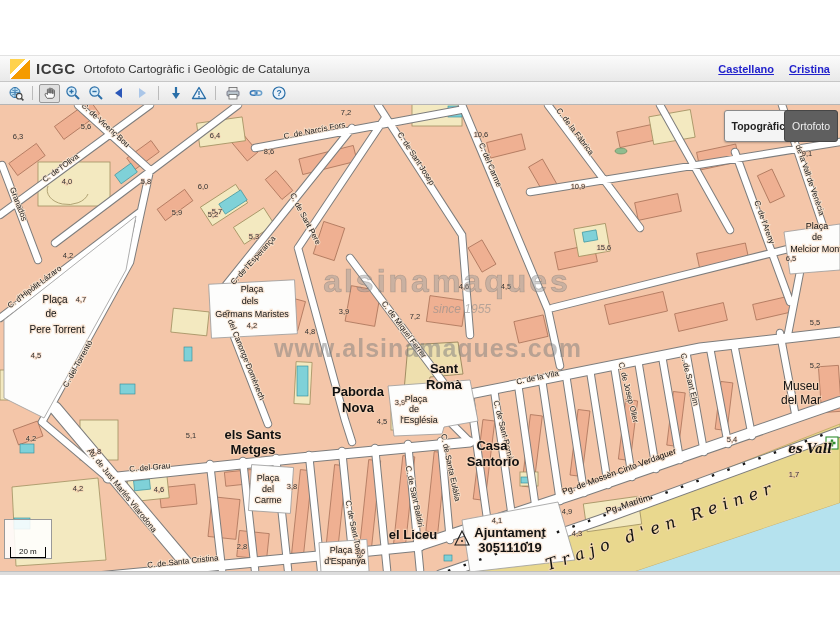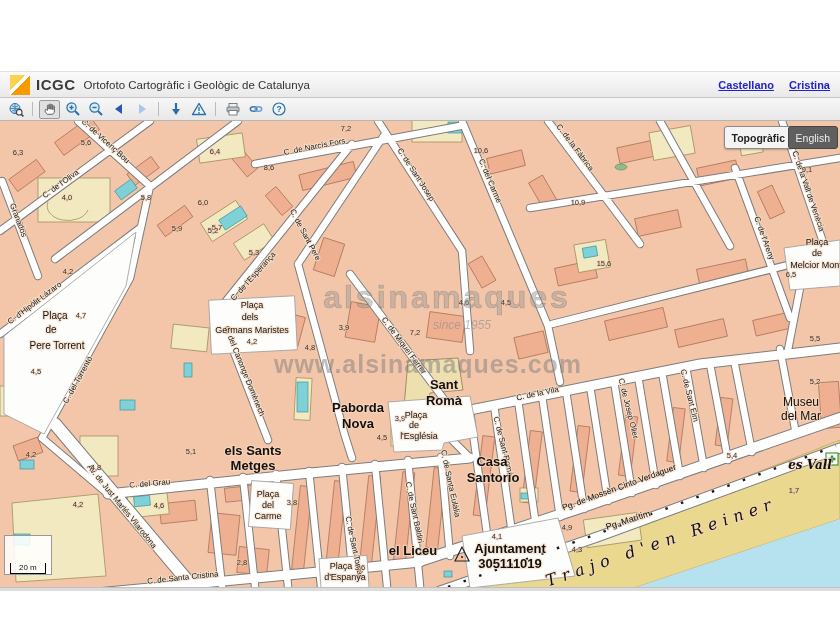--- a/index.html
+++ b/index.html
@@ -1,34 +1,34 @@
 <!DOCTYPE html>
 <html><head>
 <meta charset="utf-8">
 <style>
   html,body{margin:0;padding:0;background:#fff;}
   body{width:840px;height:630px;position:relative;overflow:hidden;font-family:"Liberation Sans",sans-serif;}
   .frame{position:absolute;top:55px;left:0;width:840px;}
   .header{height:27px;background:linear-gradient(#fbfbfb,#e9e9e9);border-top:1px solid #e2e2e2;
-    border-bottom:1px solid #c6c6c6;display:flex;align-items:center;padding:0 10px;box-sizing:border-box;margin-top:16px;}
+    border-bottom:1px solid #c6c6c6;display:flex;align-items:center;padding:0 10px;box-sizing:border-box;}
   .logo{width:20px;height:20px;margin-right:6px;flex:0 0 auto;
     background:linear-gradient(135deg,#ffd24d 0%,#ffd24d 38%,#ffffff 38%,#ffffff 52%,#f59b00 52%,#f59b00 100%);}
   .logo-text{font-weight:bold;font-size:15px;color:#3a3a3a;letter-spacing:.5px;margin-right:8px;}
   .title{font-size:11.5px;color:#333;}
   .langs{margin-left:auto;font-size:11px;font-weight:bold;}
   .langs a{color:#2222cc;text-decoration:underline;margin-left:12px;cursor:pointer;}
   .toolbar{height:22px;background:linear-gradient(#f7f7f7,#e8e8e8);border-bottom:1px solid #b5b5b5;
     display:flex;align-items:center;padding:0 5px;gap:2px;}
   .tool{width:21px;height:19px;border:1px solid transparent;background:transparent;padding:0;
     display:flex;align-items:center;justify-content:center;cursor:pointer;}
   .tool.pressed{border:1px solid #9a9a9a;background:#e0e0e0;border-radius:2px;}
   .sep{width:1px;height:14px;background:#bbb;margin:0 4px;}
   .map{position:relative;width:840px;height:466px;background:#f4c6a9;overflow:hidden;}
   .map svg{display:block;}
-  .lyr{position:absolute;top:5px;height:23px;font-size:10.5px;padding:0 7px;border-radius:3px;
+  .lyr{position:absolute;top:5px;height:32px;font-size:10.5px;padding:0 7px;border-radius:3px;
     cursor:pointer;font-family:"Liberation Sans",sans-serif;line-height:16px;}
   .lyr.light{right:47px;background:#f4f4f4;border:1px solid #8a8a8a;color:#222;font-weight:bold;
     box-shadow:0 1px 2px rgba(0,0,0,.25);}
   .lyr.dark{right:2px;background:#5f5f5f;border:1px solid #464646;color:#eee;}
   .scale{position:absolute;left:4px;bottom:12px;background:rgba(255,255,255,.88);border:1px solid #999;
     font-size:8px;color:#111;padding:2px 5px 0 5px;}
   .scale-inner{display:inline-block;border-left:1.5px solid #000;border-right:1.5px solid #000;
     border-bottom:1.5px solid #000;padding:0 8px 1px 8px;line-height:9px;margin-top:25px;}
   .status{position:absolute;right:0;bottom:0;background:rgba(238,247,252,.95);padding:2px 5px 2px 9px;
     font-size:9.5px;font-weight:bold;color:#111;display:flex;gap:5px;align-items:baseline;}
@@ -354,21 +354,21 @@
           <text x="620" y="474" font-size="8.5" class="plc" transform="rotate(-20 620 474)">Pg. de Mossèn Cinto Verdaguer</text>
         </g>
       <g id="gWM">
         <text class="wm1" x="447" y="292" font-size="32">alsinamaques</text>
         <text class="wm2" x="462" y="313" font-size="12">since 1955</text>
         <text class="wm3" x="428" y="357" font-size="25">www.alsinamaques.com</text>
       </g>
     </svg>
 
     <button class="lyr light">Topogràfic</button>
-    <button class="lyr dark">English</button>
+    <button class="lyr dark">Ortofoto</button>
 
     <div class="scale">
       <span class="scale-inner">20 m</span>
     </div>
 
   </div>
 
   <div class="below"></div>
 </div>
 

